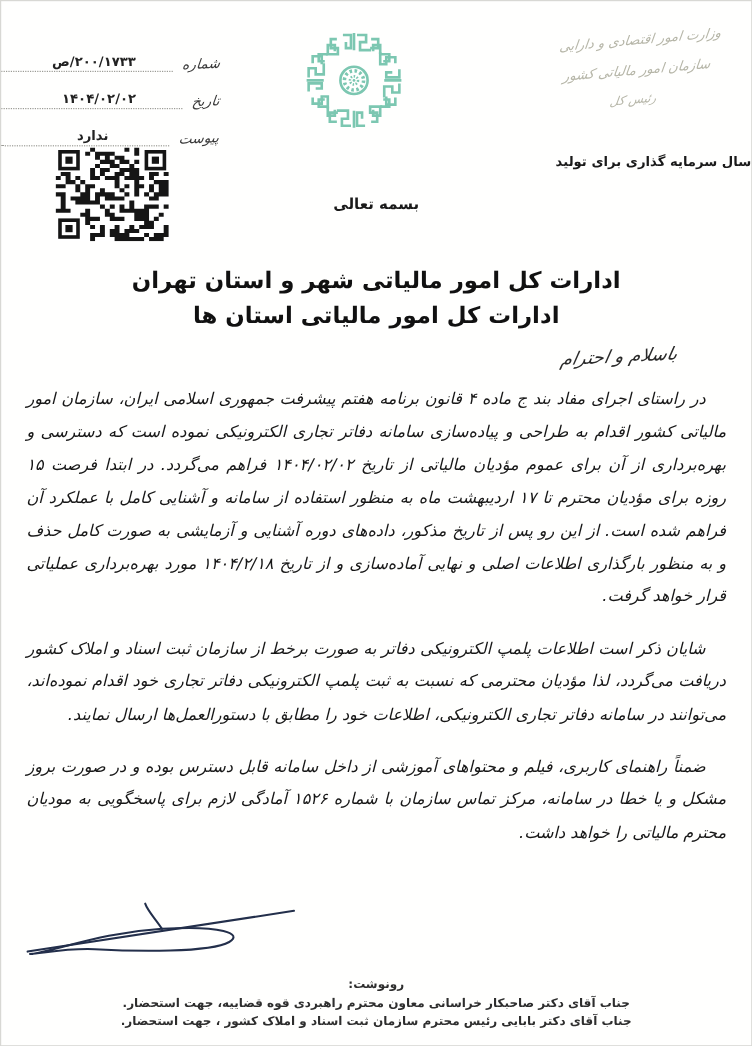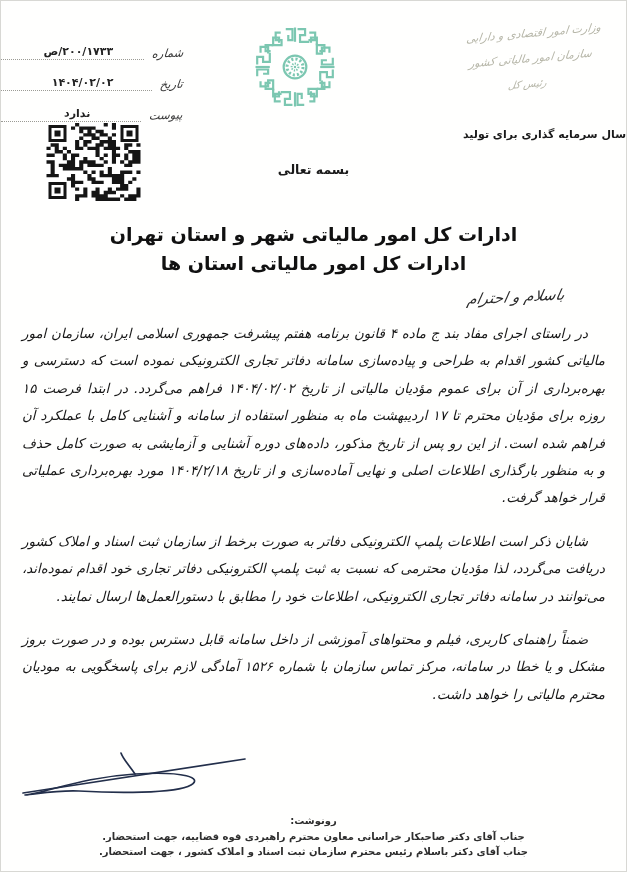--- a/index.html
+++ b/index.html
@@ -203,16 +203,16 @@
     <svg viewBox="0 0 238 56" width="238" height="56" fill="none" stroke="#232f4b" stroke-width="1.7" stroke-linecap="round">
       <path d="M6,48 L228,14"></path>
       <path d="M10,50 C40,44 70,32 118,29 C168,26 186,33 174,40 C158,49 96,48 62,46 C40,45 20,49 8,50"></path>
       <path d="M118,29 C112,20 106,14 104,8"></path>
     </svg>
   </div>
 
   <div class="cc">
     <div class="cc-heading">رونوشت:</div>
     <div class="cc-item">جناب آقای دکتر صاحبکار خراسانی معاون محترم راهبردی قوه قضاییه، جهت استحضار.</div>
-    <div class="cc-item">جناب آقای دکتر باسلام رئیس محترم سازمان ثبت اسناد و املاک کشور ، جهت استحضار.</div>
+    <div class="cc-item">جناب آقای دکتر بابایی رئیس محترم سازمان ثبت اسناد و املاک کشور ، جهت استحضار.</div>
   </div>
 
 </div>
 
 </body></html>

